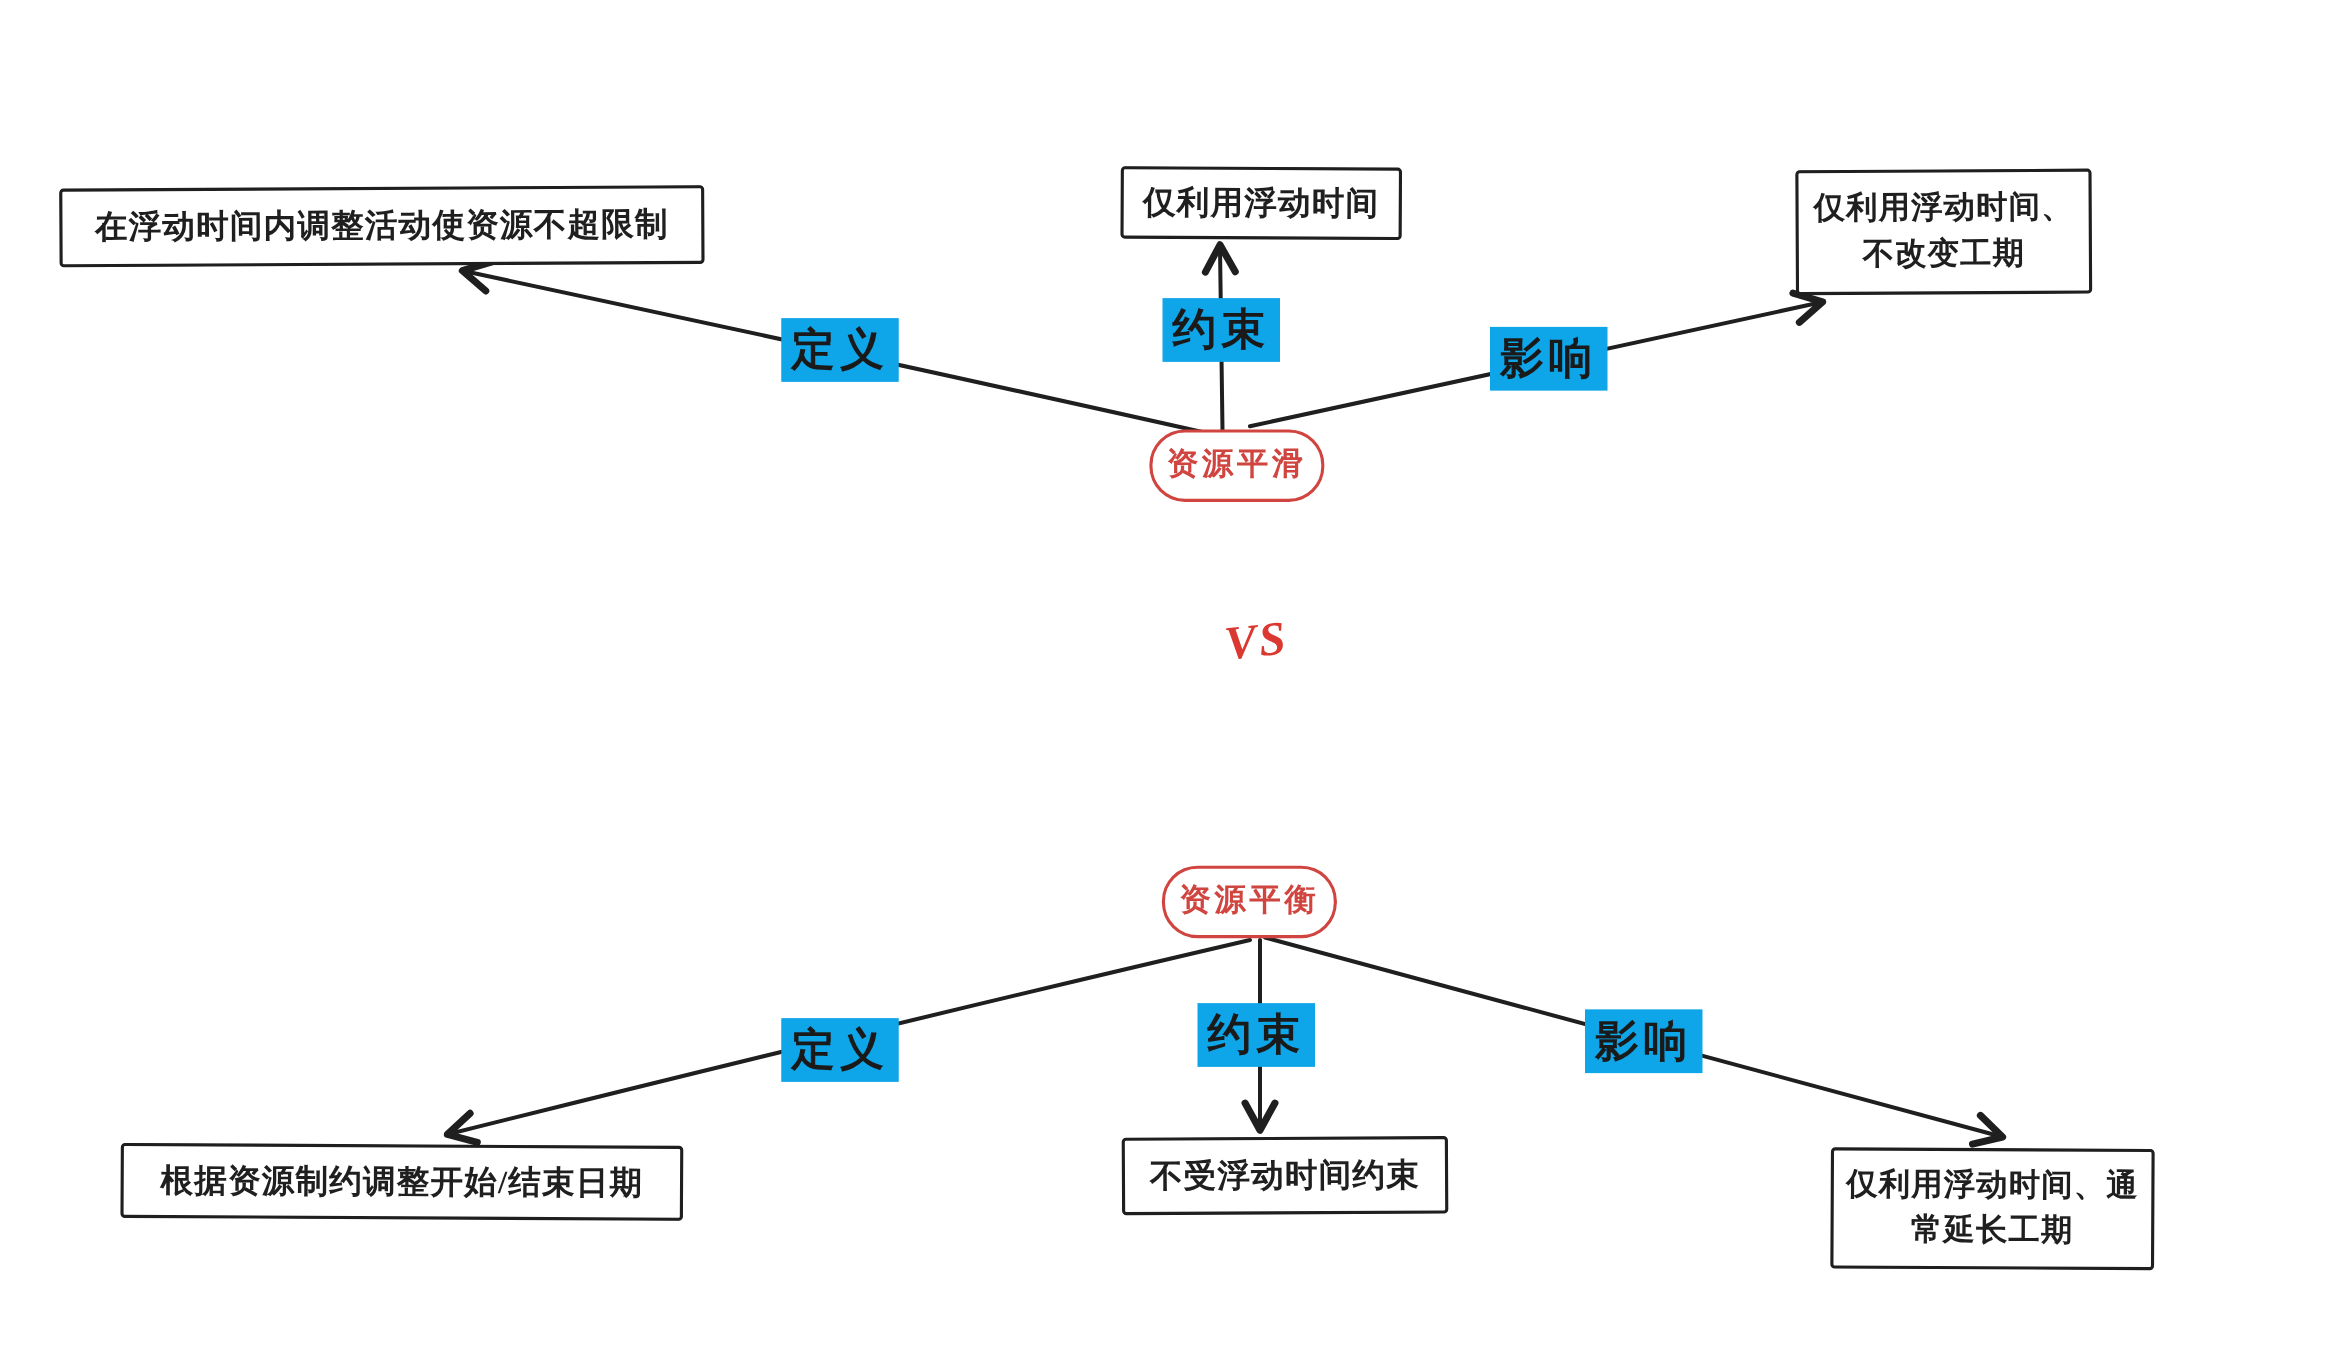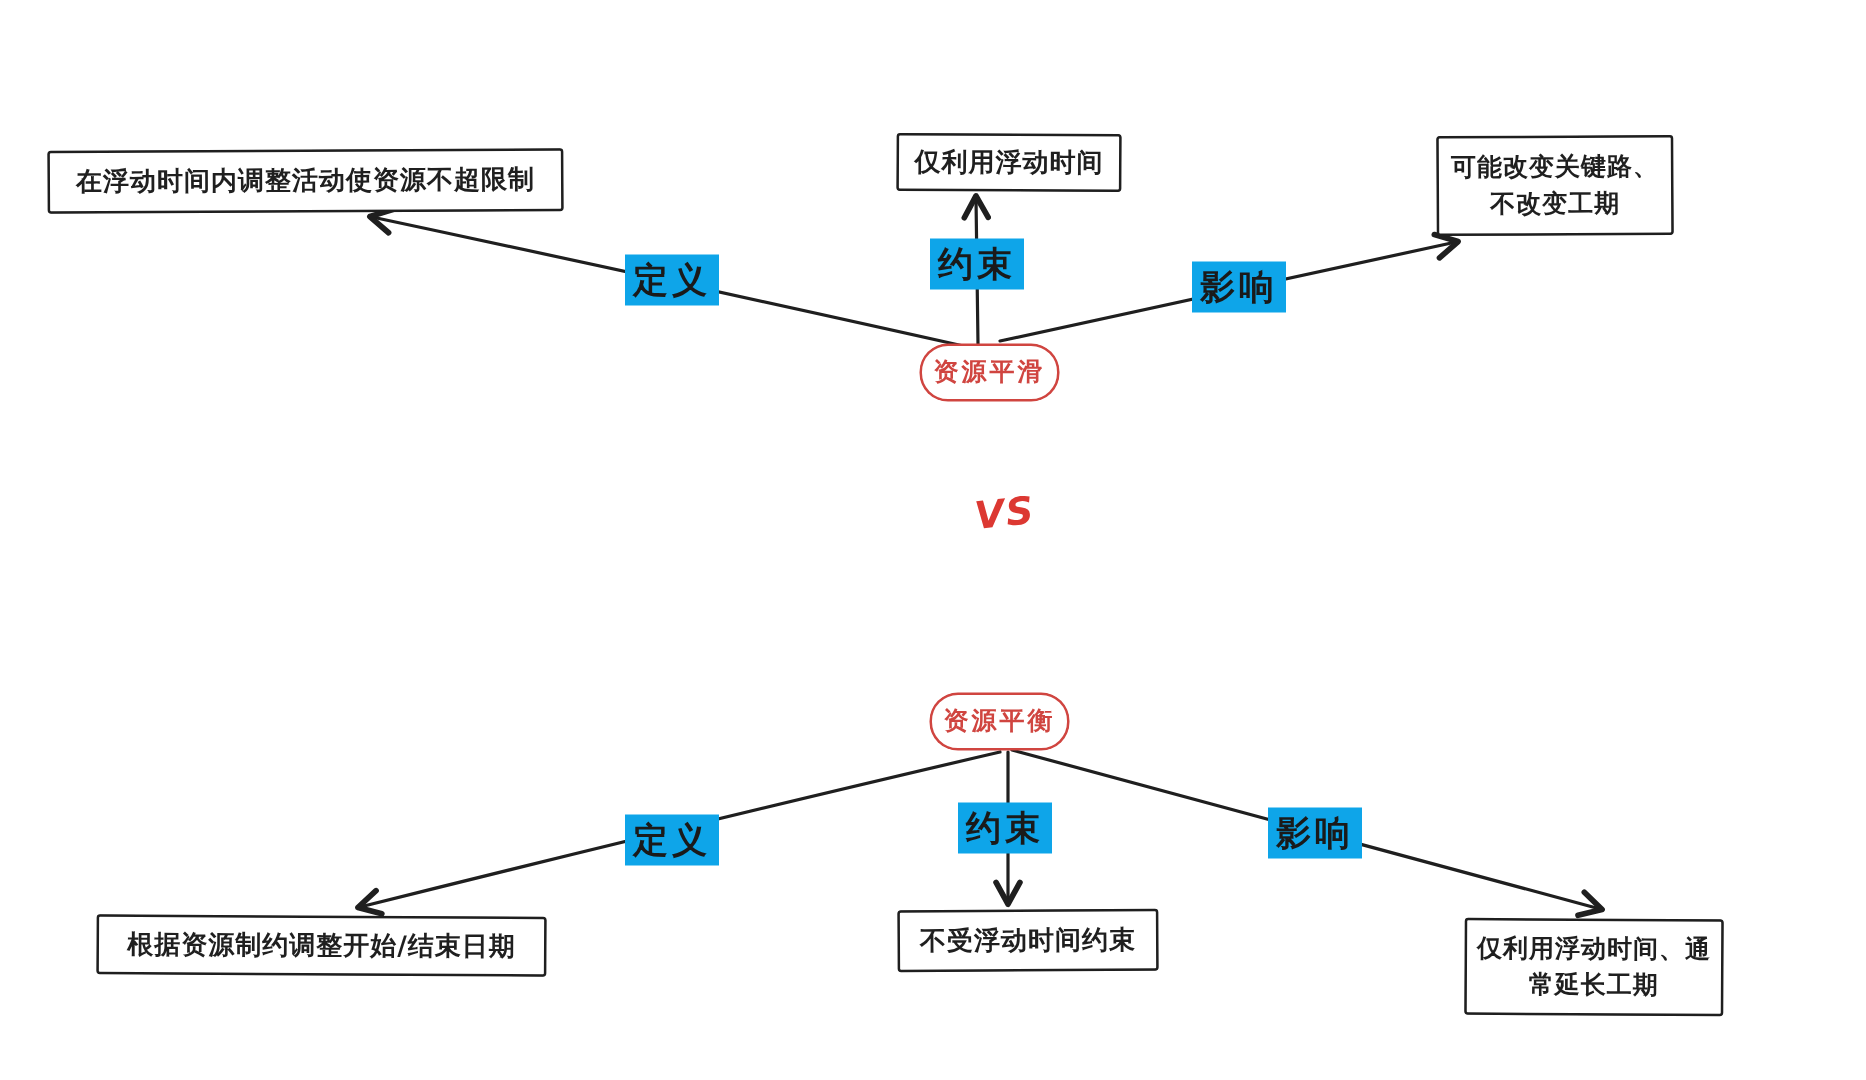--- a/index.html
+++ b/index.html
@@ -3,21 +3,21 @@
 <meta charset="utf-8">
 <style>
   * { margin: 0; padding: 0; box-sizing: border-box; }
   html, body { background: #ffffff; }
   body {
     font-family: "DejaVu Sans", "Liberation Sans", sans-serif;
     width: 1866px; height: 1080px;
     position: relative; overflow: hidden;
     color: #1f1f1f;
   }
-  .canvas { position: absolute; inset: 0; width: 1866px; height: 1080px; }
+  .canvas { position: absolute; inset: 0; width: 1866px; height: 1080px; font-family: Liberation Serif, serif; }
   svg.wires { position: absolute; left: 0; top: 0; z-index: 1; }
 
   .nodebox {
     position: absolute; z-index: 2;
     background: #ffffff;
     border: 2.5px solid #1f1f1f;
     border-radius: 3px;
     display: flex; align-items: center; justify-content: center;
     text-align: center;
     font-size: 26px; font-weight: 600;
@@ -76,21 +76,21 @@
 
   <div class="nodebox tilt-a" style="left:48px; top:150px; width:515px; height:62px;">
     <span>在浮动时间内调整活动使资源不超限制</span>
   </div>
 
   <div class="nodebox tilt-b" style="left:897px; top:134px; width:224px; height:57px;">
     <span>仅利用浮动时间</span>
   </div>
 
   <div class="nodebox tilt-a" style="left:1437px; top:136px; width:236px; height:99px; font-size:25px; padding:4px 10px;">
-    <span>可能改变关键路、不改变工期</span>
+    <span>仅利用浮动时间、不改变工期</span>
   </div>
 
   <div class="nodebox red" style="left:920px; top:344px; width:139px; height:57px;">
     <span>资源平滑</span>
   </div>
 
   <div class="rel-label" style="left:672px; top:280px;">定义</div>
   <div class="rel-label" style="left:977px; top:264px;">约束</div>
   <div class="rel-label" style="left:1239px; top:287px;">影响</div>
 

